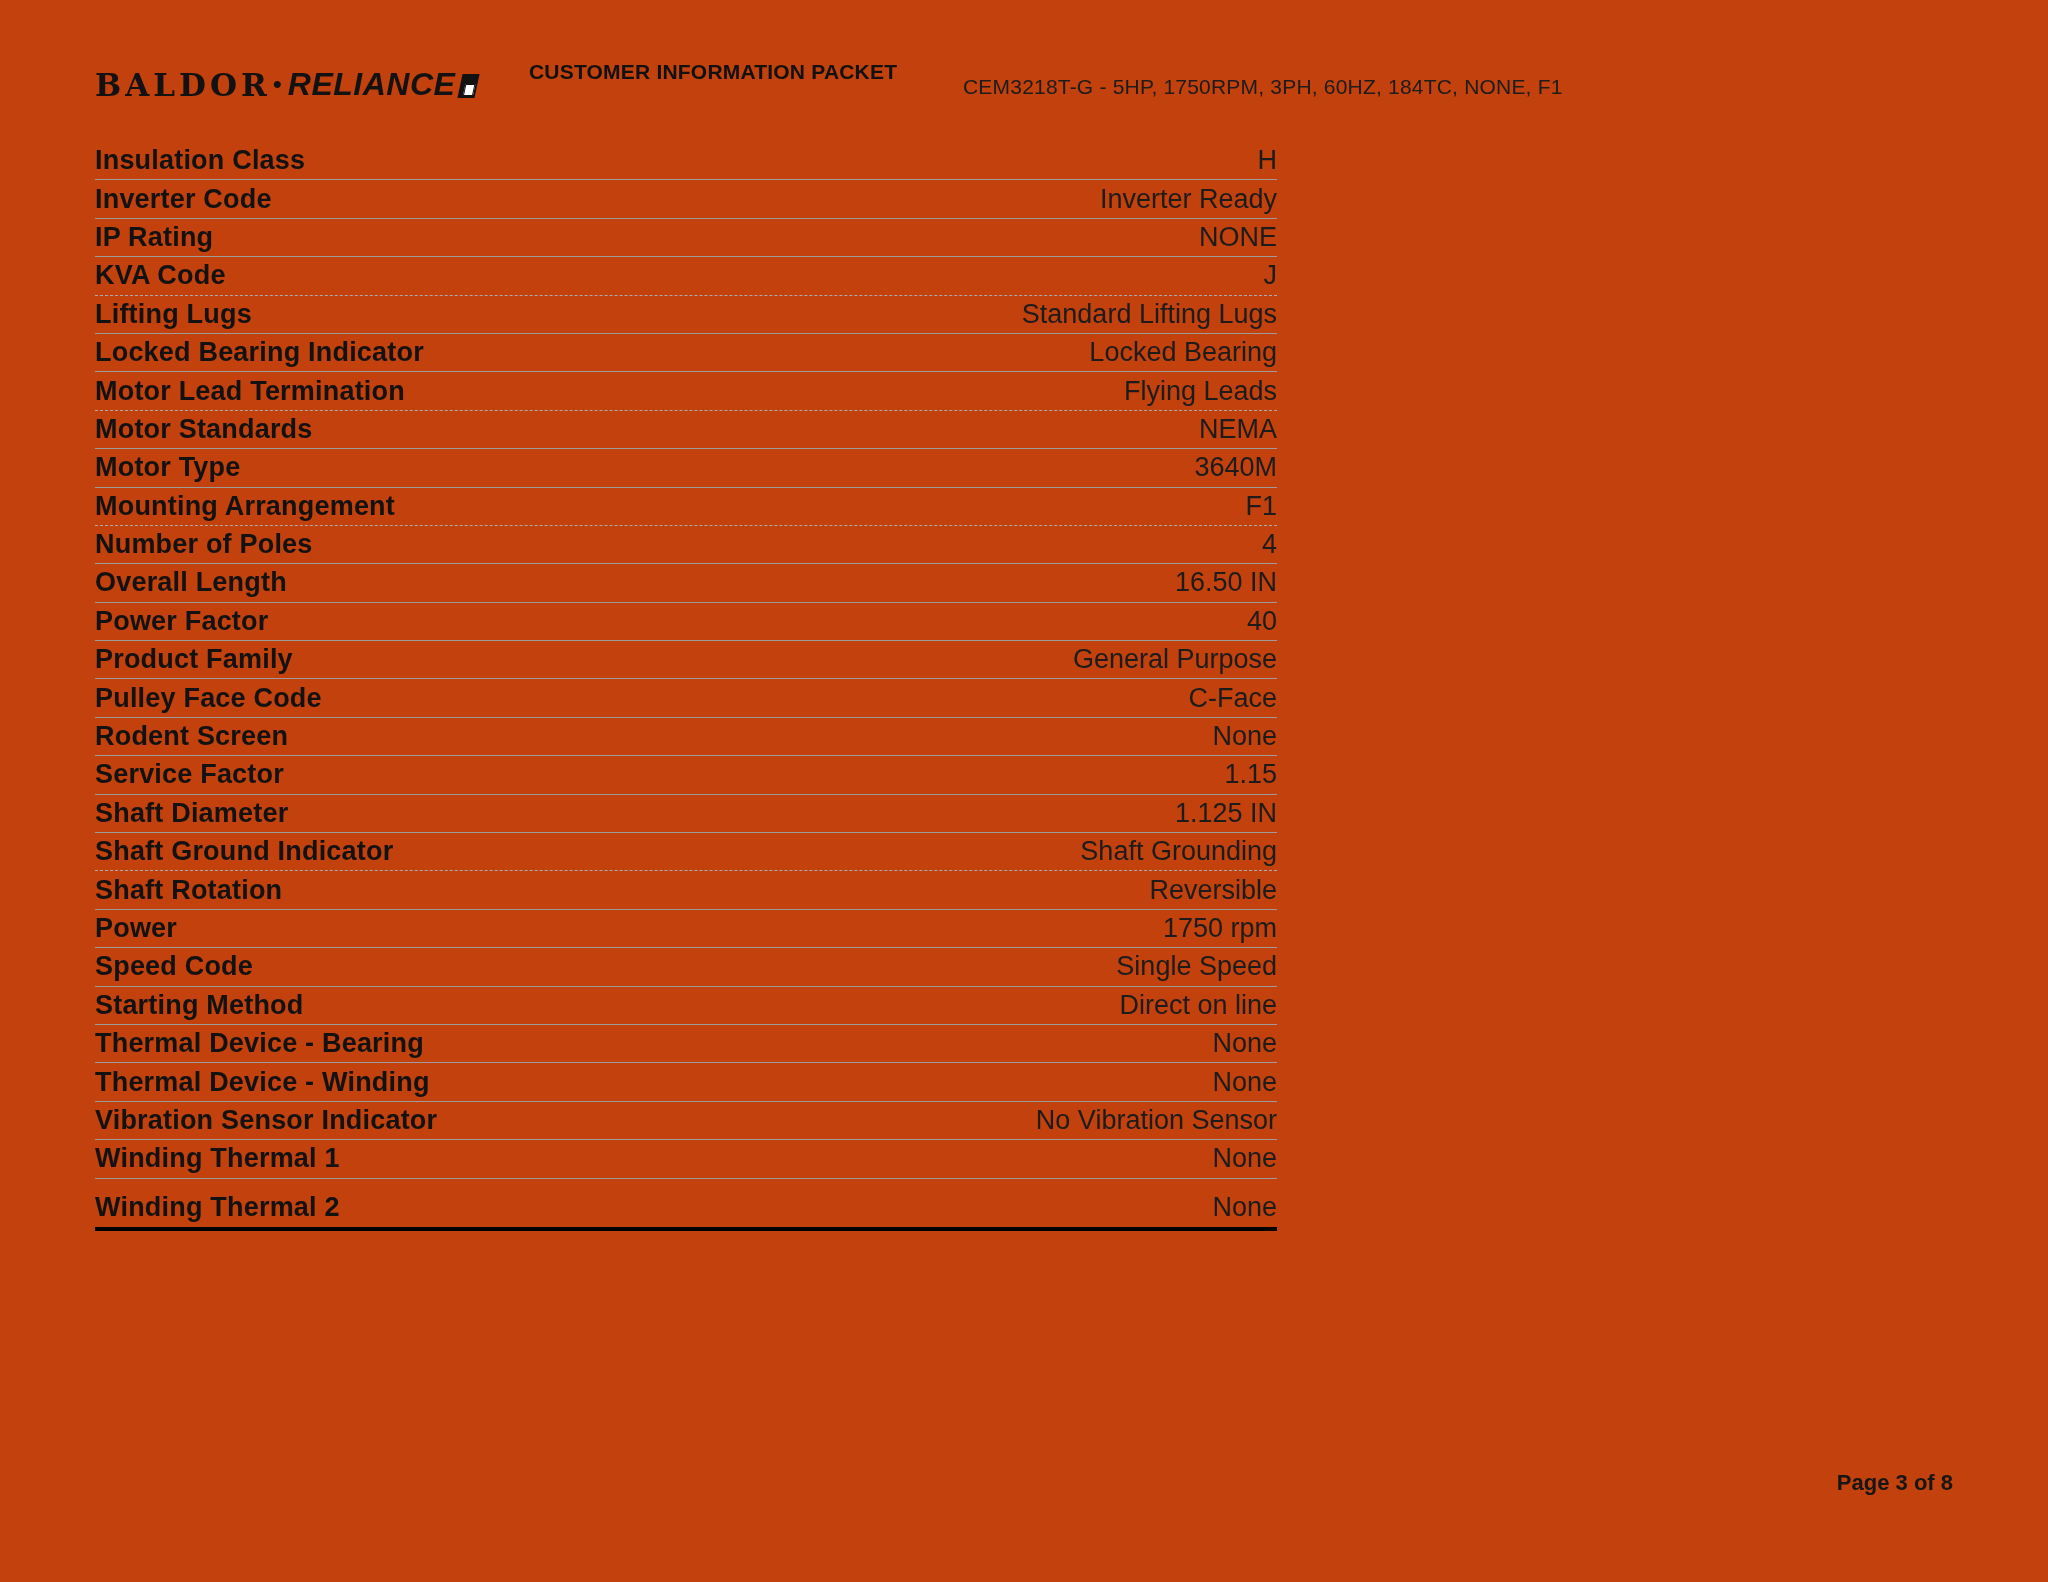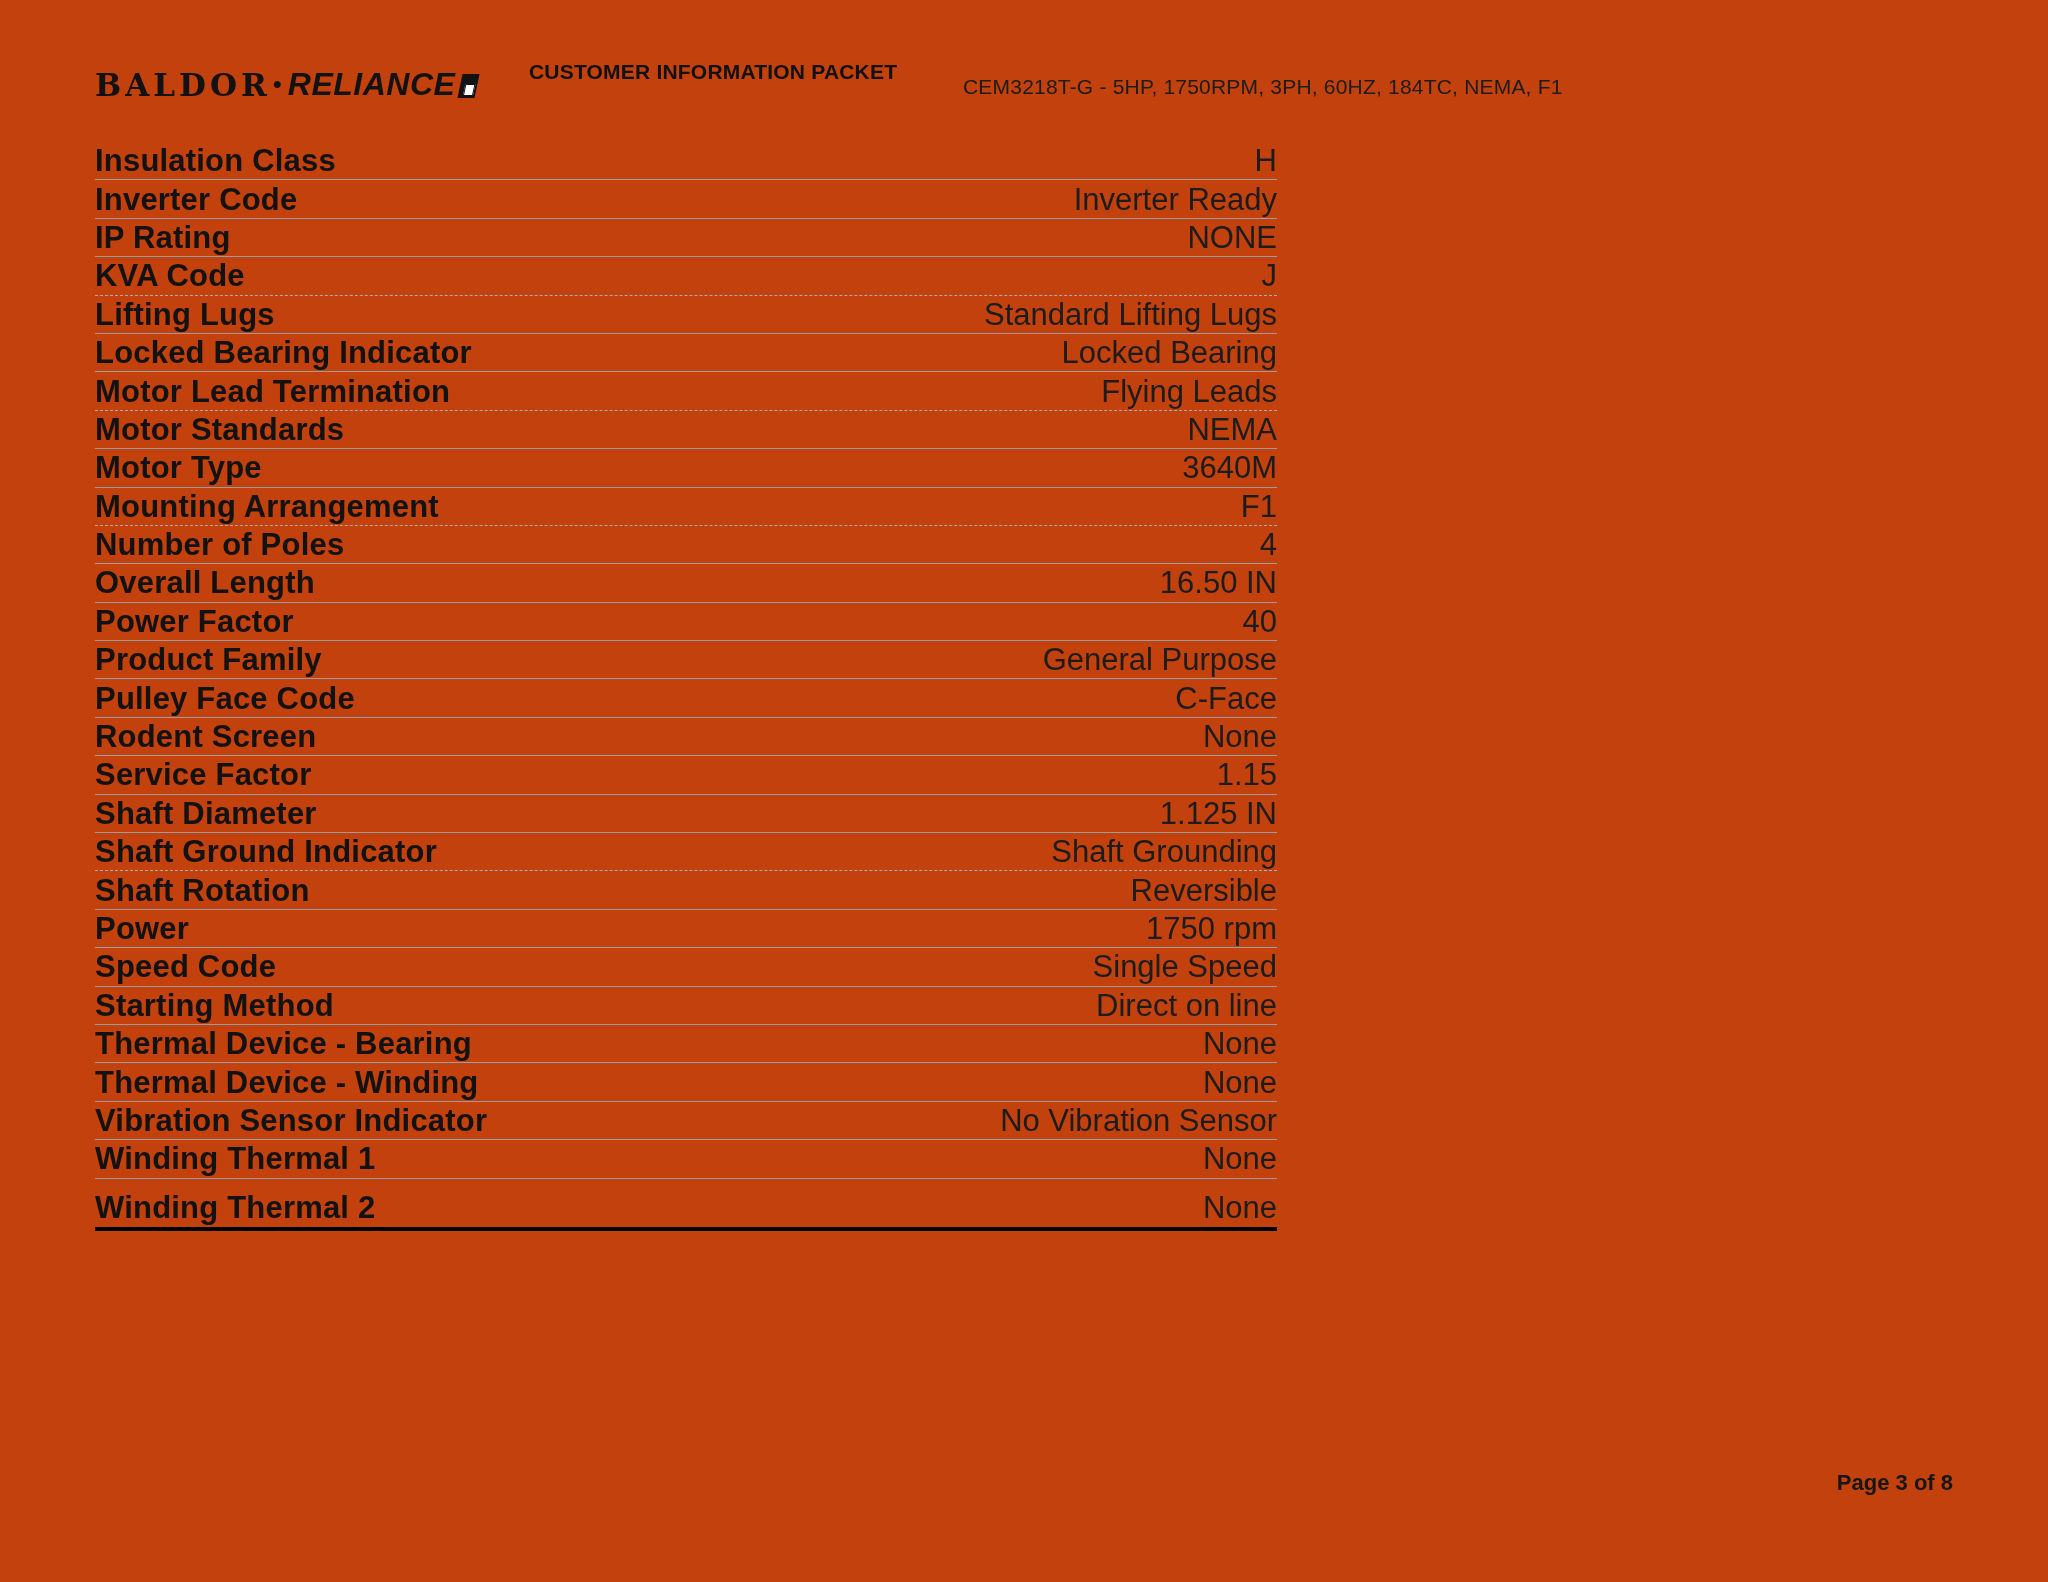--- a/index.html
+++ b/index.html
@@ -48,21 +48,21 @@
 
   
   .spec-table {
     position:absolute; left:95px; top:142px; width:1182px;
     border-bottom:4px solid #000;
   }
   .spec-row {
     display:flex; justify-content:space-between; align-items:center;
     height:38.4px;
     border-bottom:1px solid #9c9c9c;
-    font-size:31px; line-height:1;
+    font-size:27px; line-height:1;
   }
   .spec-row.dashed { border-bottom:1px dashed #ababab; }
   .spec-row:last-child { border-bottom:none;margin-top:10px; }
   .spec-row .label { font-weight:bold; color:#121212; letter-spacing:0.2px; }
   .spec-row .value { font-weight:normal; color:#1c1c1c; text-align:right; }
 
   
   .page-number {
     position:absolute; right:95px; top:1470px;
     font-size:22px; font-weight:600; color:#161616;
@@ -74,21 +74,21 @@
 <div class="page">
 
   <header>
     <div class="logo">
       <span class="logo-baldor">BALDOR</span>
       <span class="logo-dot">•</span>
       <span class="logo-reliance">RELIANCE</span>
       <span class="logo-mark"></span>
     </div>
     <div class="doc-title">CUSTOMER INFORMATION PACKET</div>
-    <div class="product-code">CEM3218T-G - 5HP, 1750RPM, 3PH, 60HZ, 184TC, NEMA, F1</div>
+    <div class="product-code">CEM3218T-G - 5HP, 1750RPM, 3PH, 60HZ, 184TC, NONE, F1</div>
   </header>
 
   <main class="spec-table">
       <div class="spec-row">
         <span class="label">Insulation Class</span>
         <span class="value">H</span>
       </div>
       <div class="spec-row">
         <span class="label">Inverter Code</span>
         <span class="value">Inverter Ready</span>

